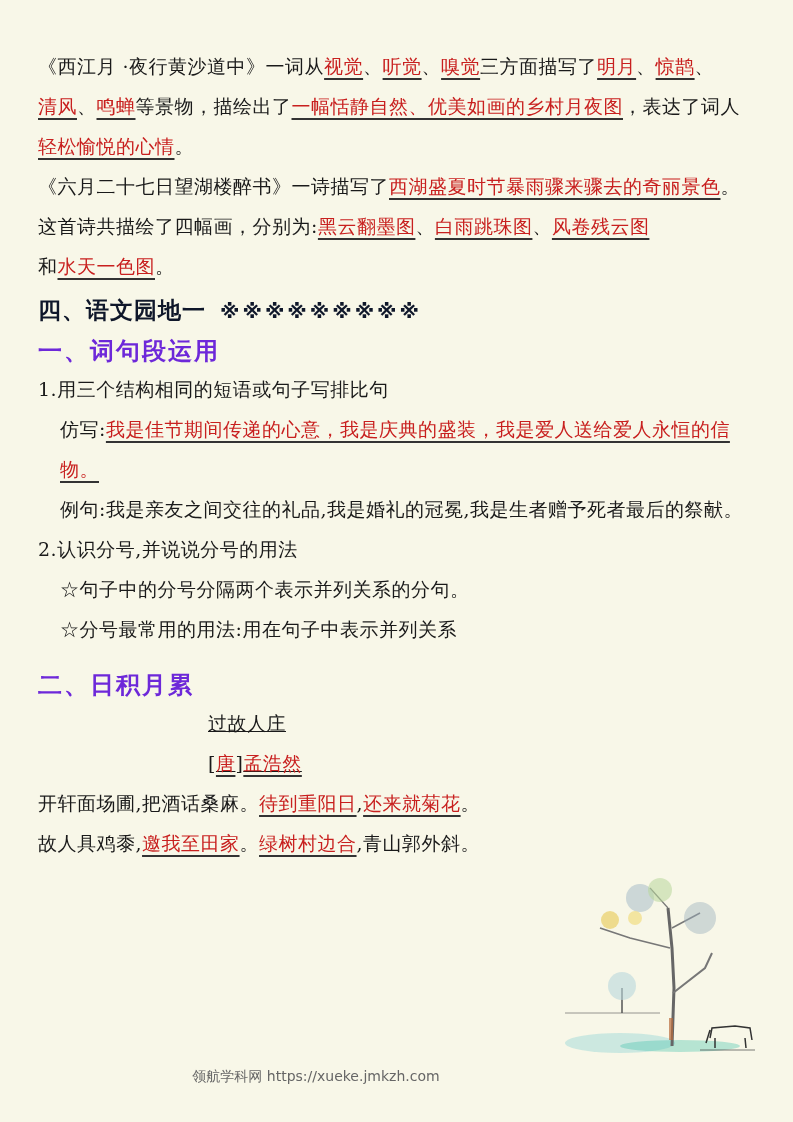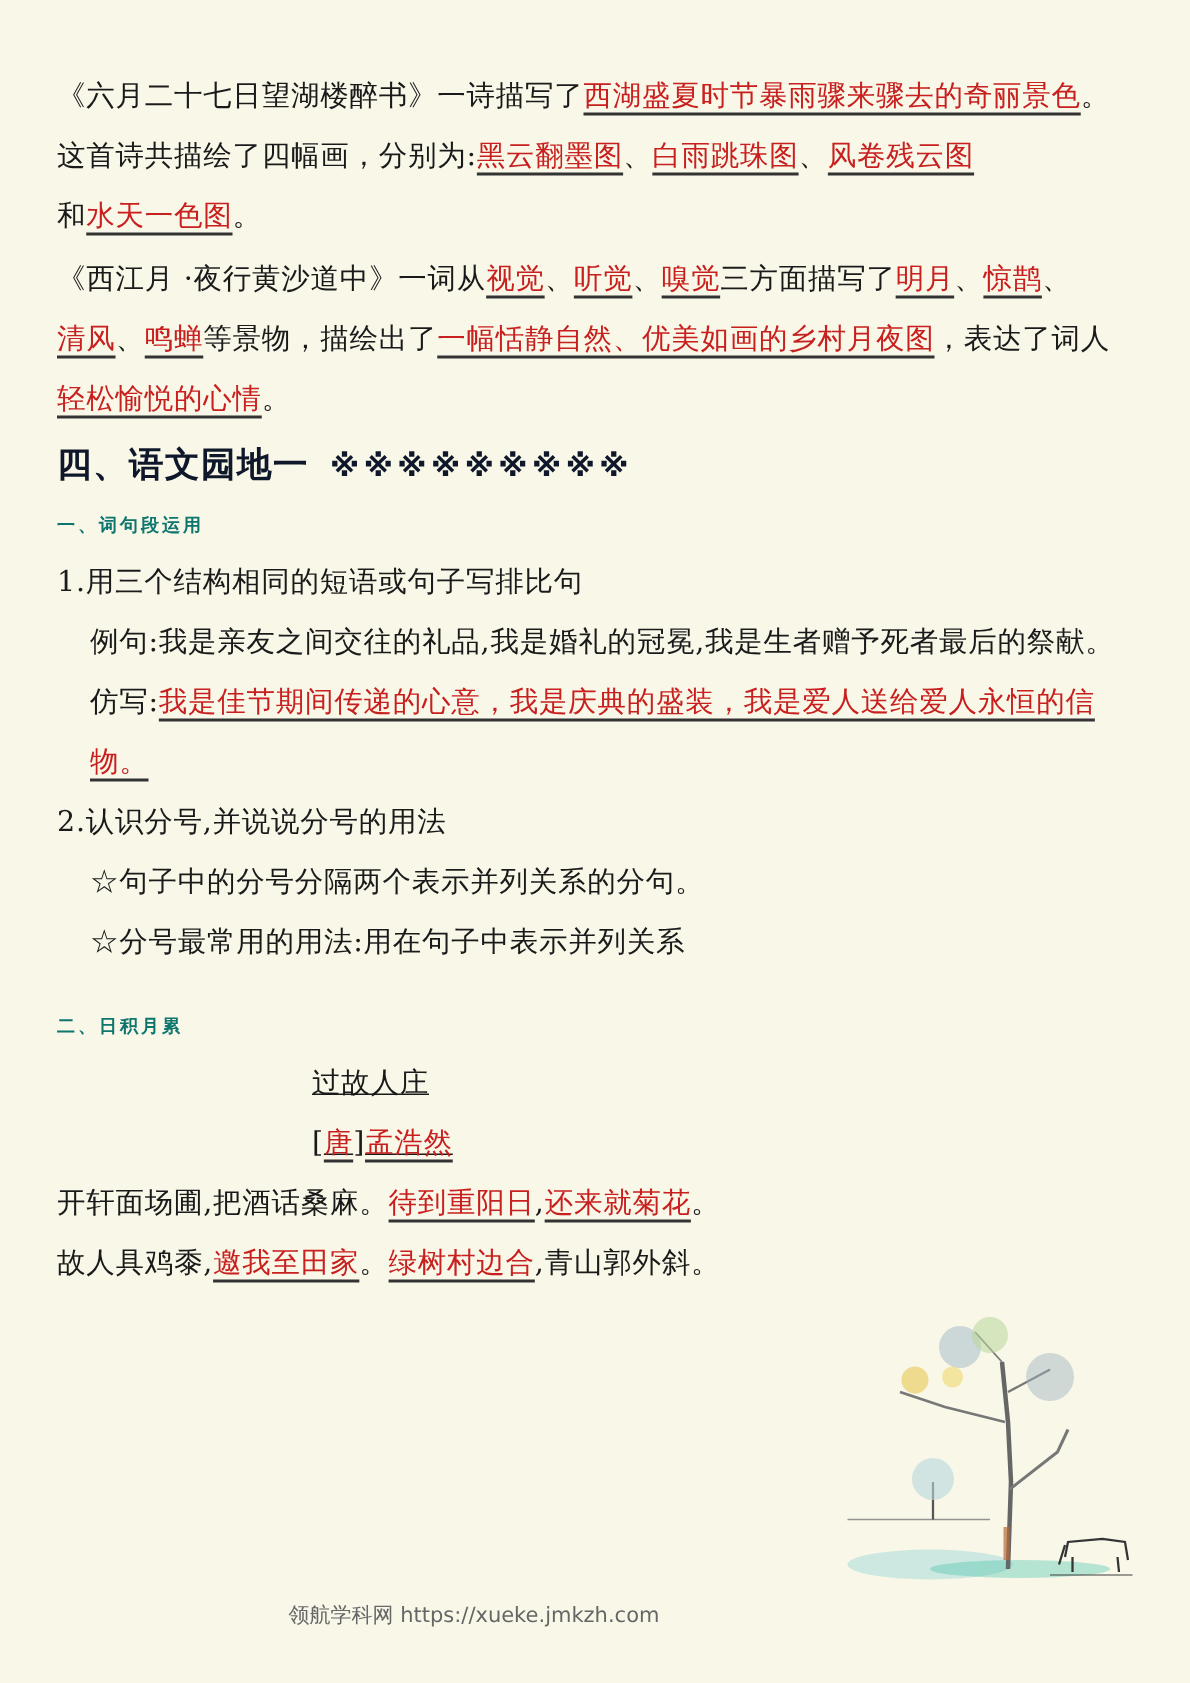--- a/index.html
+++ b/index.html
@@ -47,24 +47,24 @@
       letter-spacing: 1px;
     }
     .heading-main .marks {
       margin-left: 14px;
       font-size: 20px;
       letter-spacing: 3px;
     }
     .heading-sub {
       font-family: "DejaVu Sans", "Liberation Sans", sans-serif;
       font-weight: bold;
-      font-size: 12px;
+      font-size: 24px;
       line-height: 36px;
       margin: 0;
-      color: #0f766e;
+      color: #6d28d9;
       letter-spacing: 2px;
     }
     .poem-title {
       padding-left: 170px;
       text-decoration: underline;
     }
     .footer {
       position: absolute;
       left: 0;
       width: 632px;
@@ -80,43 +80,43 @@
       top: 868px;
       width: 200px;
       height: 195px;
     }
   </style>
 </head>
 <body>
 
 <div class="page">
 
+  <p class="para" style="margin-top:2px;">
+    <span>《西江月 ·夜行黄沙道中》一词从</span><span class="ans">视觉</span>、<span class="ans">听觉</span>、<span class="ans">嗅觉</span><span>三方面描写了</span><span class="ans">明月</span>、<span class="ans">惊鹊</span>、<br><span class="ans">清风</span>、<span class="ans">鸣蝉</span><span>等景物，描绘出了</span><span class="ans">一幅恬静自然、优美如画的乡村月夜图</span><span>，表达了词人</span><span class="ans">轻松愉悦的心情</span><span>。</span>
+  </p>
+
   <p class="para">
     <span>《六月二十七日望湖楼醉书》一诗描写了</span><span class="ans">西湖盛夏时节暴雨骤来骤去的奇丽景色</span><span>。这首诗共描绘了四幅画，分别为:</span><span class="ans">黑云翻墨图</span><span>、</span><span class="ans">白雨跳珠图</span><span>、</span><span class="ans">风卷残云图</span><br><span>和</span><span class="ans">水天一色图</span><span>。</span>
-  </p>
-
-  <p class="para" style="margin-top:2px;">
-    <span>《西江月 ·夜行黄沙道中》一词从</span><span class="ans">视觉</span>、<span class="ans">听觉</span>、<span class="ans">嗅觉</span><span>三方面描写了</span><span class="ans">明月</span>、<span class="ans">惊鹊</span>、<br><span class="ans">清风</span>、<span class="ans">鸣蝉</span><span>等景物，描绘出了</span><span class="ans">一幅恬静自然、优美如画的乡村月夜图</span><span>，表达了词人</span><span class="ans">轻松愉悦的心情</span><span>。</span>
   </p>
 
 
   <h2 class="heading-main" style="margin-top:2px;">
     <span>四、语文园地一</span><span class="marks">※※※※※※※※※</span>
   </h2>
 
   <h3 class="heading-sub">一、词句段运用</h3>
 
   <p class="para">1.用三个结构相同的短语或句子写排比句</p>
 
   <p class="para indent">
-    <span>例句:</span><span>我是亲友之间交往的礼品,我是婚礼的冠冕,我是生者赠予死者最后的祭献。</span>
+    <span>仿写:</span><span class="ans">我是佳节期间传递的心意，我是庆典的盛装，我是爱人送给爱人永恒的信物。</span>
   </p>
 
   <p class="para indent">
-    <span>仿写:</span><span class="ans">我是佳节期间传递的心意，我是庆典的盛装，我是爱人送给爱人永恒的信物。</span>
+    <span>例句:</span><span>我是亲友之间交往的礼品,我是婚礼的冠冕,我是生者赠予死者最后的祭献。</span>
   </p>
 
   <p class="para">2.认识分号,并说说分号的用法</p>
   <p class="para indent">☆句子中的分号分隔两个表示并列关系的分句。</p>
   <p class="para indent">☆分号最常用的用法:用在句子中表示并列关系</p>
 
 
   <h3 class="heading-sub" style="margin-top:18px;">二、日积月累</h3>
 
   <p class="para poem-title">过故人庄</p>

